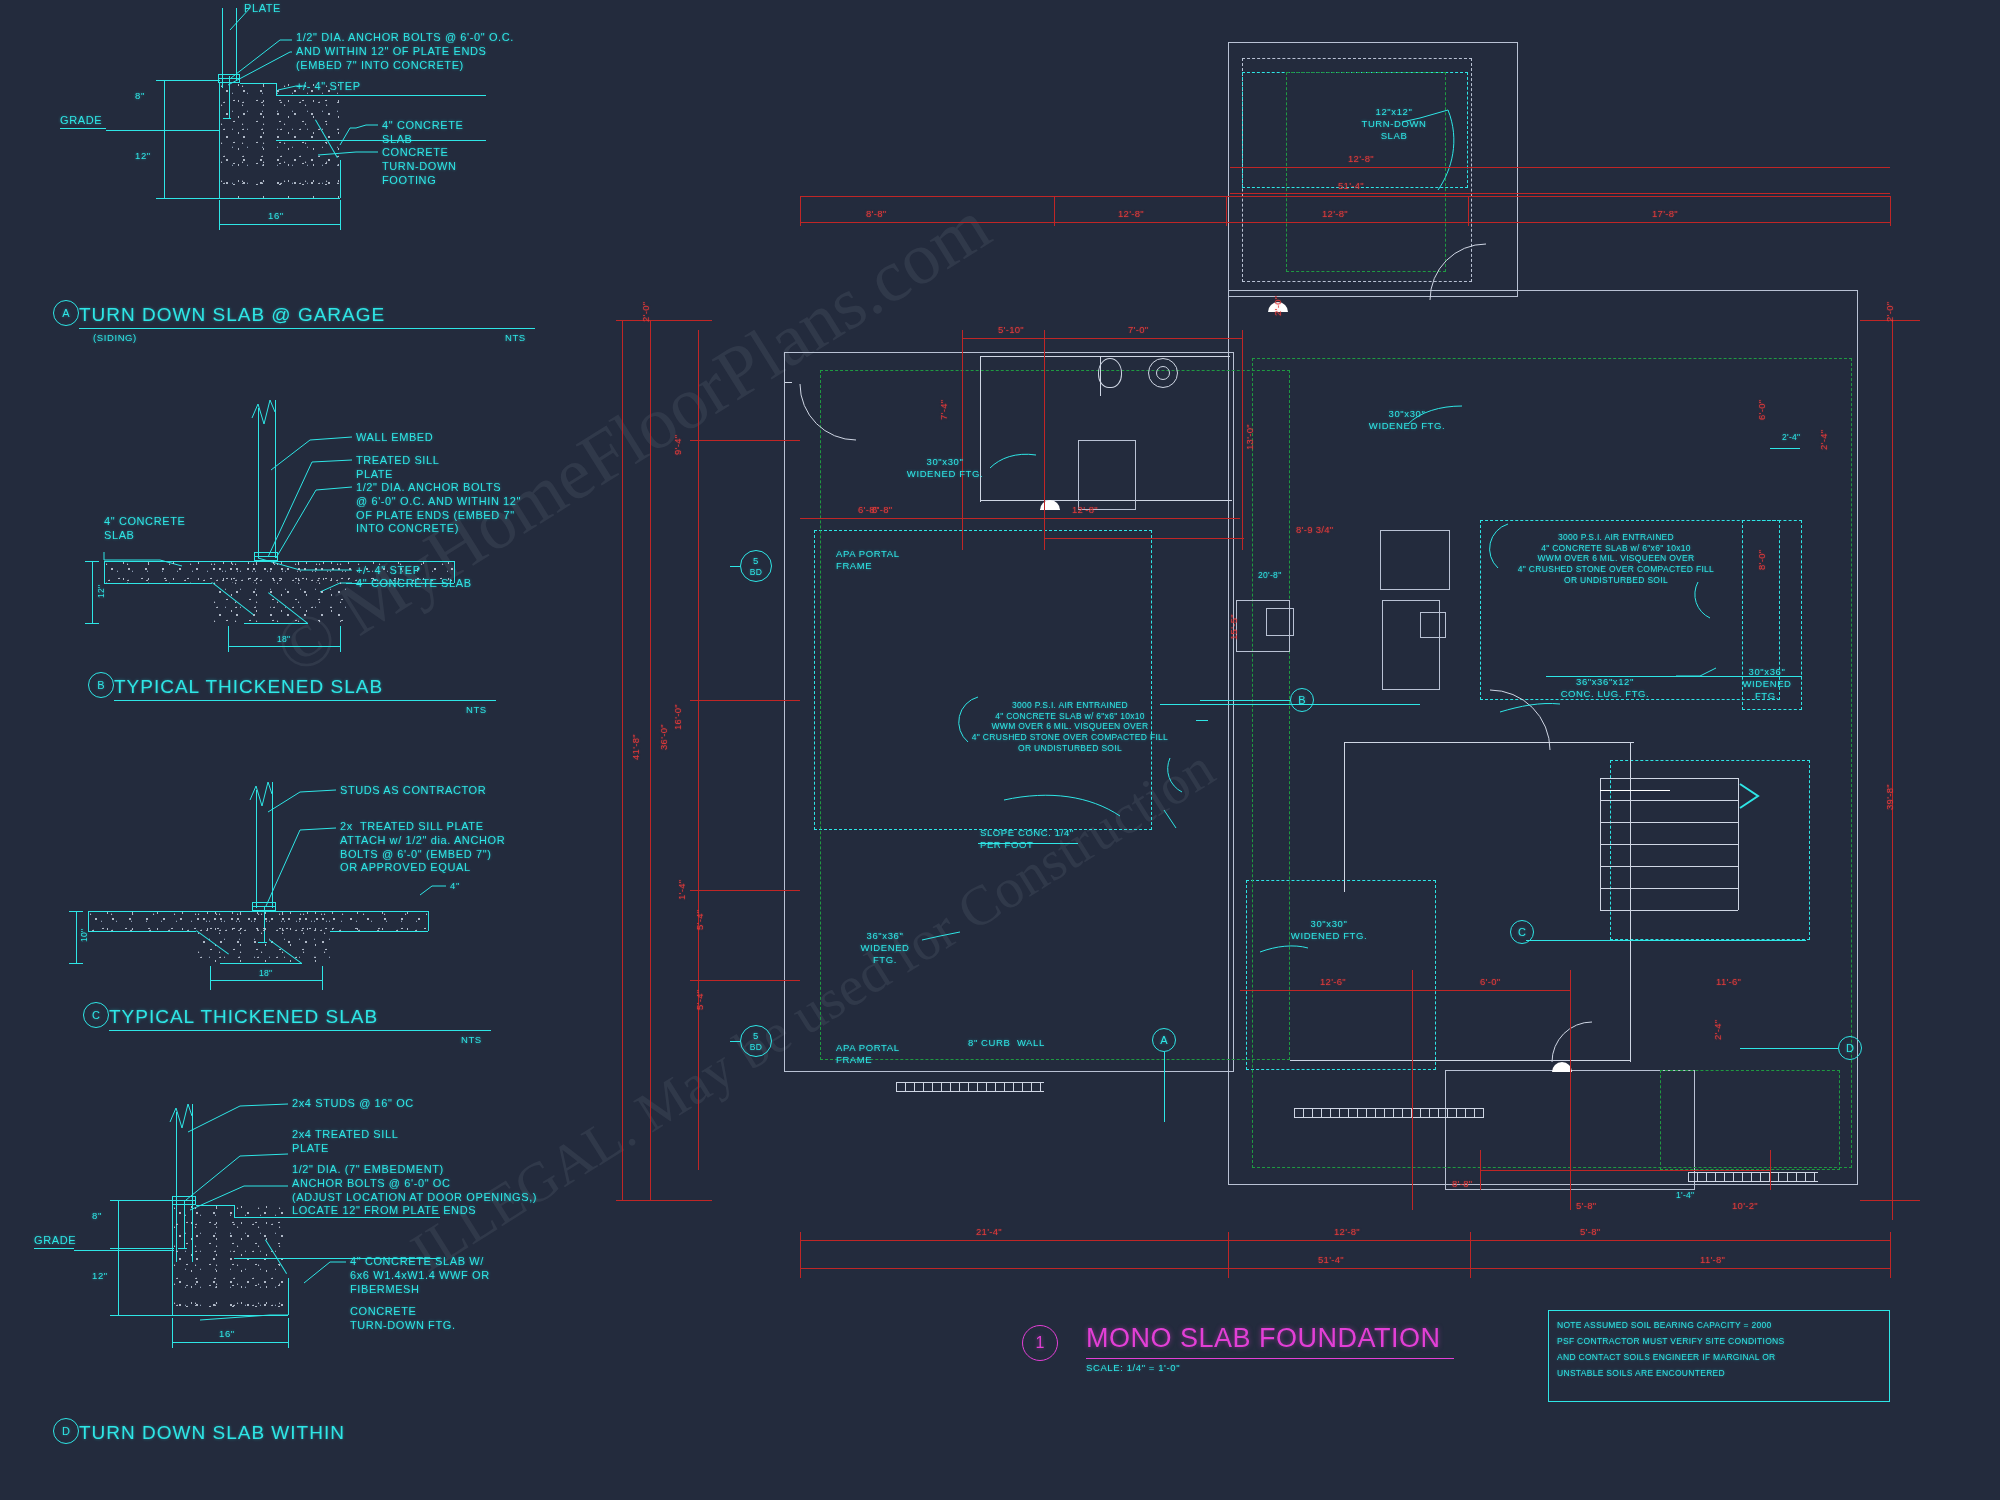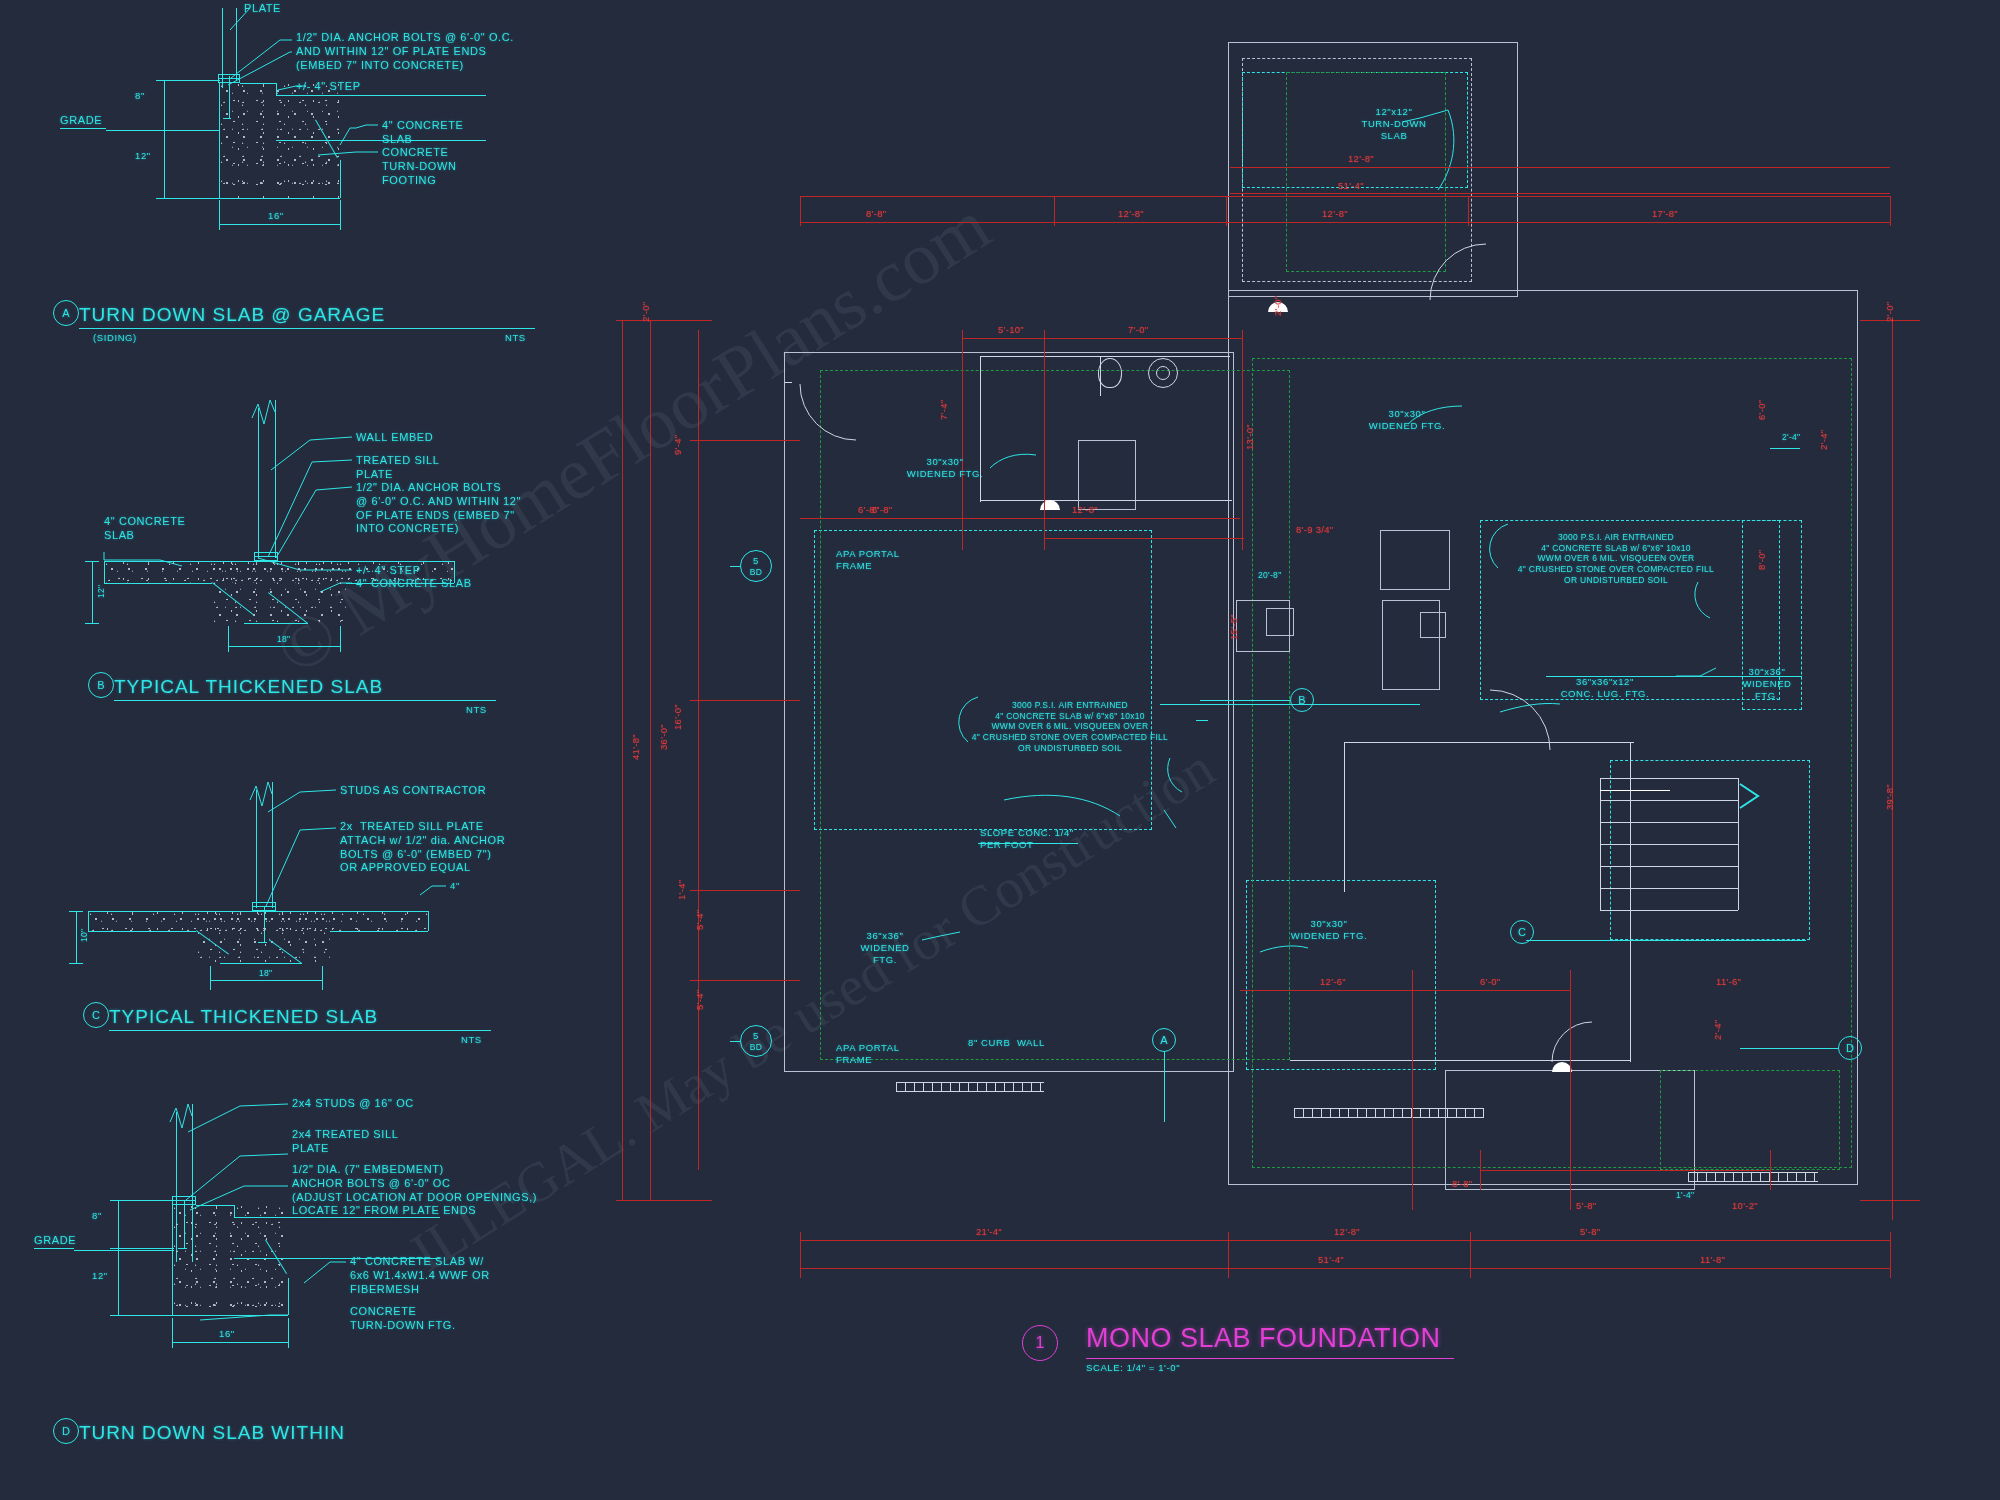--- a/index.html
+++ b/index.html
@@ -595,14 +595,20 @@
     <div class="ln h" style="left:1740px; top:1048px; width:98px;"></div>
   </div>
 
   <div>
     <div class="circle m" style="left:1022px; top:1325px; width:36px; height:36px; font-size:16px;">1</div>
     <div class="mag" style="left:1086px; top:1323px; font-size:27px; letter-spacing:.5px; font-family:'Liberation Sans',sans-serif;">MONO SLAB FOUNDATION</div>
     <div style="position:absolute; left:1086px; top:1358px; width:368px; height:1px; background:#e33fd6;"></div>
     <div class="cad sm" style="left:1086px; top:1362px;">SCALE: 1/4" = 1'-0"</div>
   </div>
 
+  <div class="box" style="left:1548px; top:1310px; width:342px; height:92px;">
+    <div class="cad xs" style="left:8px; top:9px;">NOTE ASSUMED SOIL BEARING CAPACITY = 2000</div>
+    <div class="cad xs" style="left:8px; top:25px;">PSF CONTRACTOR MUST VERIFY SITE CONDITIONS</div>
+    <div class="cad xs" style="left:8px; top:41px;">AND CONTACT SOILS ENGINEER IF MARGINAL OR</div>
+    <div class="cad xs" style="left:8px; top:57px;">UNSTABLE SOILS ARE ENCOUNTERED</div>
+  </div>
 
 </div>
 
 </body></html>

